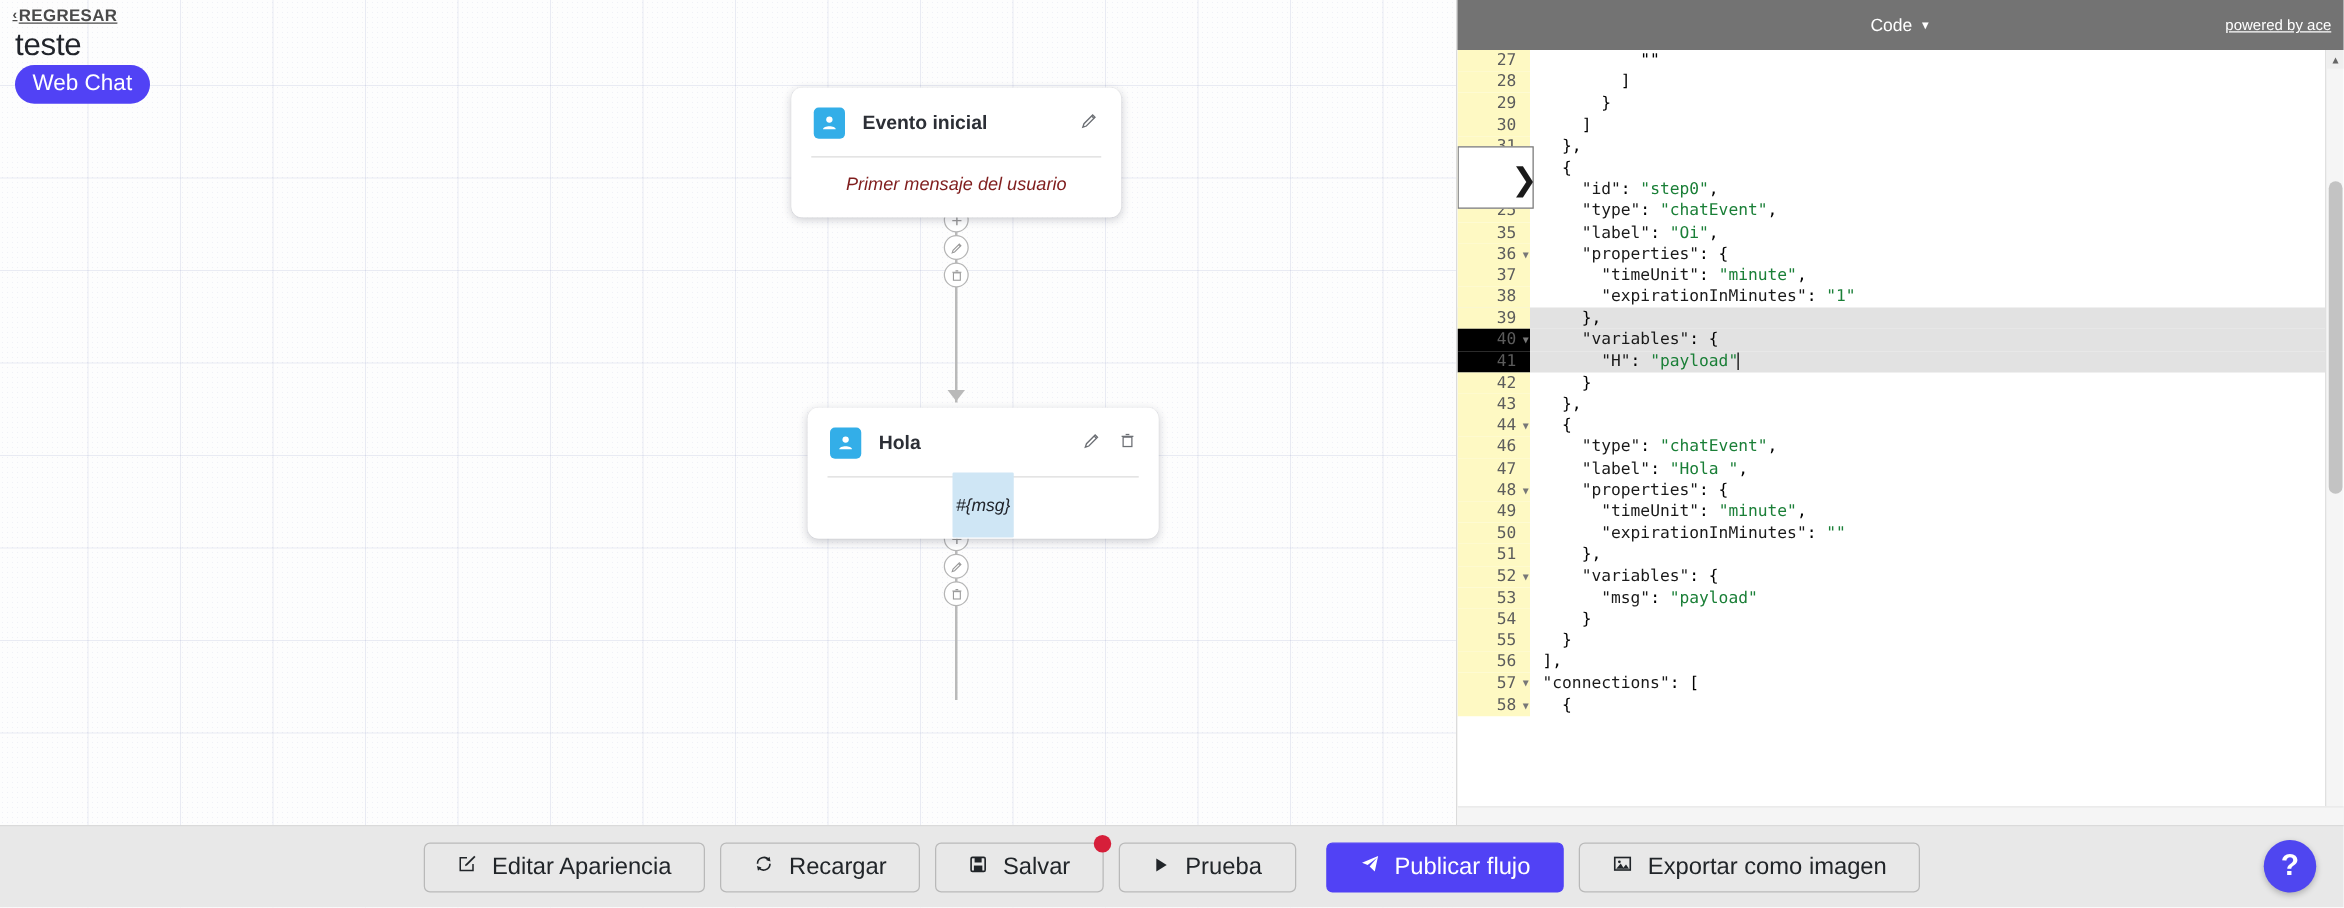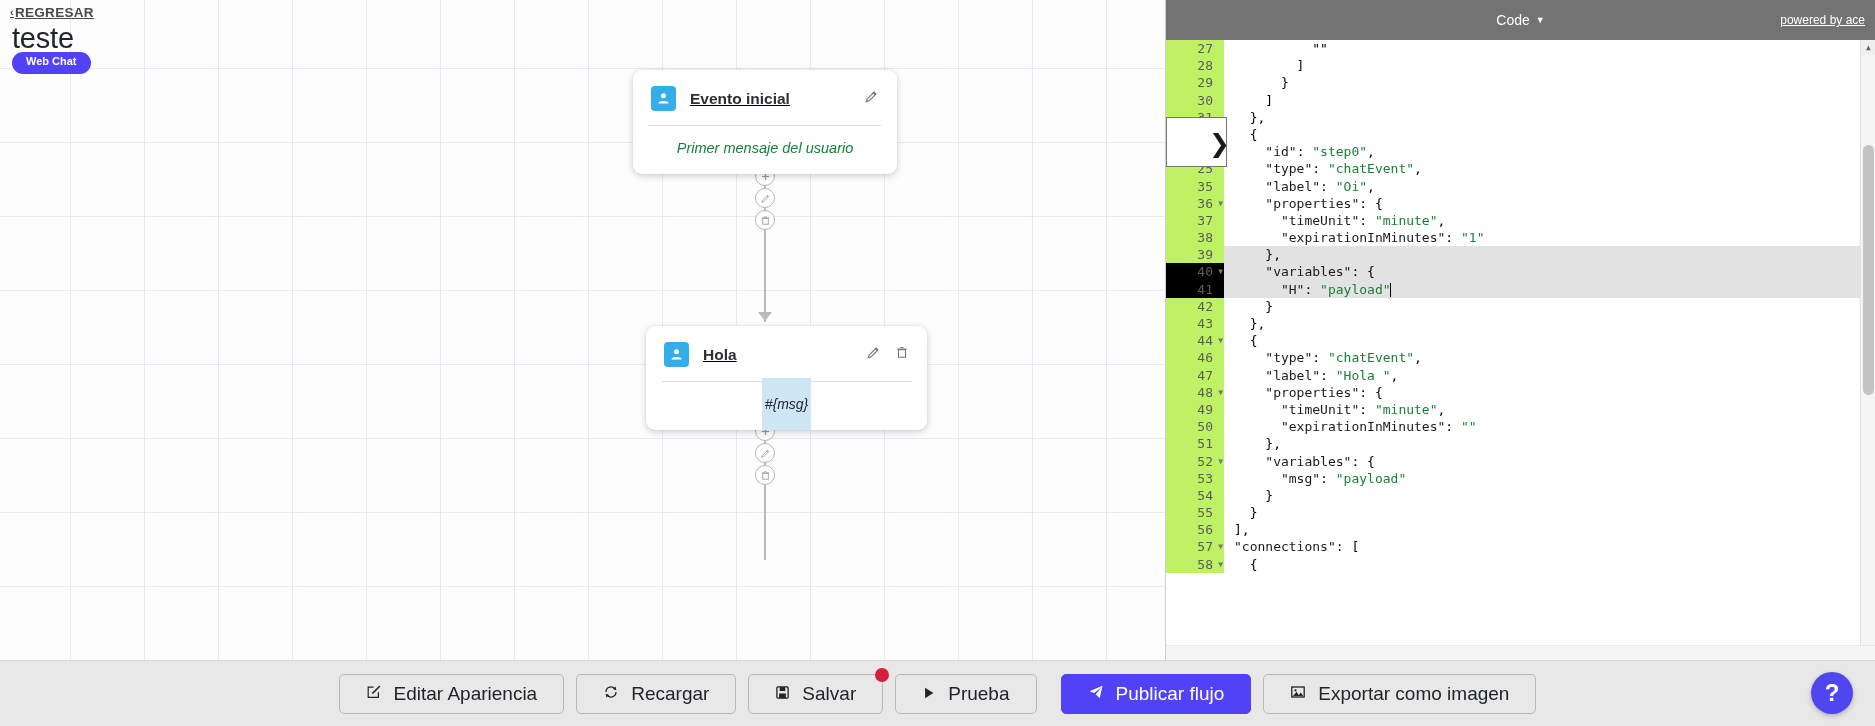--- a/index.html
+++ b/index.html
@@ -33,64 +33,63 @@
   .back-link {
     position: absolute; left: 10px; top: 5px;
     font-size: 13.5px; font-weight: 700; letter-spacing: .3px;
     color: #4a4a4a; text-decoration: underline;
     cursor: pointer; z-index: 6; display: flex; align-items: center; gap: 1px;
   }
   .back-link .chev { font-size: 11px; line-height: 1; }
 
   .flow-title {
     position: absolute; left: 12px; top: 22px;
-    font-size: 29px; font-weight: 400; color: #21242b; z-index: 6;
+    font-size: 25px; font-weight: 400; color: #21242b; z-index: 6;
     letter-spacing: -.2px;
   }
   .channel-badge {
     position: absolute; left: 12px; top: 52px; z-index: 6;
     background: #5142f5; color: #fff;
-    font-size: 11px; font-weight: 700;
+    font-size: 18px; font-weight: 400;
     border-radius: 16px; padding: 3px 14px 5px 14px;
     line-height: 1.25;
   }
 
   
   .node {
     position: absolute;
     background: #fff;
     border-radius: 9px;
     box-shadow: 0 2px 7px rgba(40,45,70,0.22), 0 0 0 0.5px rgba(0,0,0,0.04);
     z-index: 5;
   }
   .node-head {
     display: flex; align-items: center;
     padding: 16px 18px 14px 18px;
     position: relative;
-    text-decoration: underline;
   }
   .node-avatar {
     width: 25px; height: 25px; border-radius: 4px;
     background: #33aee8; flex: 0 0 auto;
     display: flex; align-items: center; justify-content: center;
   }
   .node-title {
     font-size: 15.5px; font-weight: 700; color: #2c2f36;
     margin-left: 14px; flex: 1 1 auto;
   }
   .node-actions { display: flex; align-items: center; gap: 14px; }
   .node-actions .ico { cursor: pointer; display: block; opacity: .75; }
   .node-body {
     border-top: 1px solid #dcdcdc;
     margin: 0 16px;
     padding: 14px 2px 18px 2px;
     text-align: center;
     font-size: 14.5px;
   }
-  .placeholder-msg { font-style: italic; color: #15803d; }
+  .placeholder-msg { font-style: italic; color: #7f1d1d; }
   .var-chip {
     font-style: italic; color: #21242b; font-size: 14px;
     background: #cfe6f5; padding: 18px 3px; border-radius: 1px;
   }
 
   
   .conn-line {
     position: absolute; width: 2px; background: #b9b9b9; z-index: 1;
   }
   .conn-arrow {
@@ -132,21 +131,21 @@
     flex: 1 1 auto; position: relative; overflow: hidden;
     font-family: "DejaVu Sans Mono", monospace;
     font-size: 13px; line-height: 17.2px;
     background: #fff;
   }
   .code-rows { position: absolute; left: 0; top: 0; right: 15px; }
   .code-row { display: flex; height: 17.2px; white-space: pre; }
   .code-row.hl-full { background: #e2e2e2; }
   .gutter {
     width: 58px; flex: 0 0 58px; text-align: right;
-    padding-right: 11px; color: #5c5c5c; background: #bef264;
+    padding-right: 11px; color: #5c5c5c; background: #fef9c3;
     position: relative;
   }
   .code-row.hl-gutter .gutter { background: #000000; }
   .fold { position: absolute; right: 1px; top: 0; font-size: 8px; color: #777; }
   .code-text { padding-left: 10px; position: relative; }
   .k { color: #1a1a1a; }
   .s { color: #1a7f37; }
   .caret-bar {
     display: inline-block; width: 1.5px; height: 14px; background: #000;
     vertical-align: -3px; margin-left: -1px;

